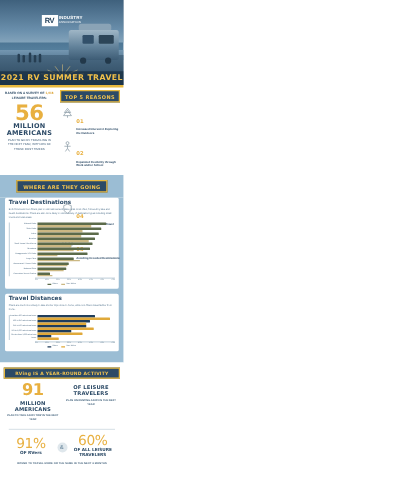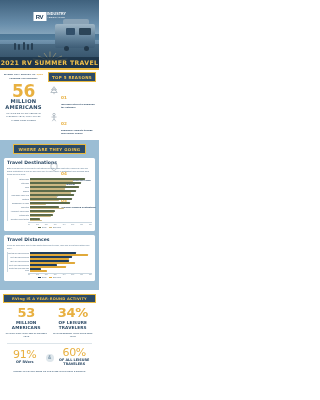--- a/index.html
+++ b/index.html
@@ -438,29 +438,28 @@
         </div>
     </div>
 
   </div>
 
   <div class="sec3">
     <div class="yr-hdr">RVing IS A YEAR-ROUND ACTIVITY</div>
 
     <div class="two">
       <div class="half">
-        <div class="h-num">53</div>
+        <div class="h-num">91</div>
         <div class="h-unit">
           <div>MILLION</div>
           <div>AMERICANS</div>
         </div>
         <div class="h-sub">PLAN TO TAKE AN RV TRIP IN THE NEXT YEAR</div>
       </div>
       <div class="half">
-        <div class="h-num">34%</div>
         <div class="h-unit">
           <div>OF LEISURE</div>
           <div>TRAVELERS</div>
         </div>
         <div class="h-sub">PLAN ON RENTING AN RV IN THE NEXT YEAR</div>
       </div>
     </div>
 
     <div class="divider"></div>
 

